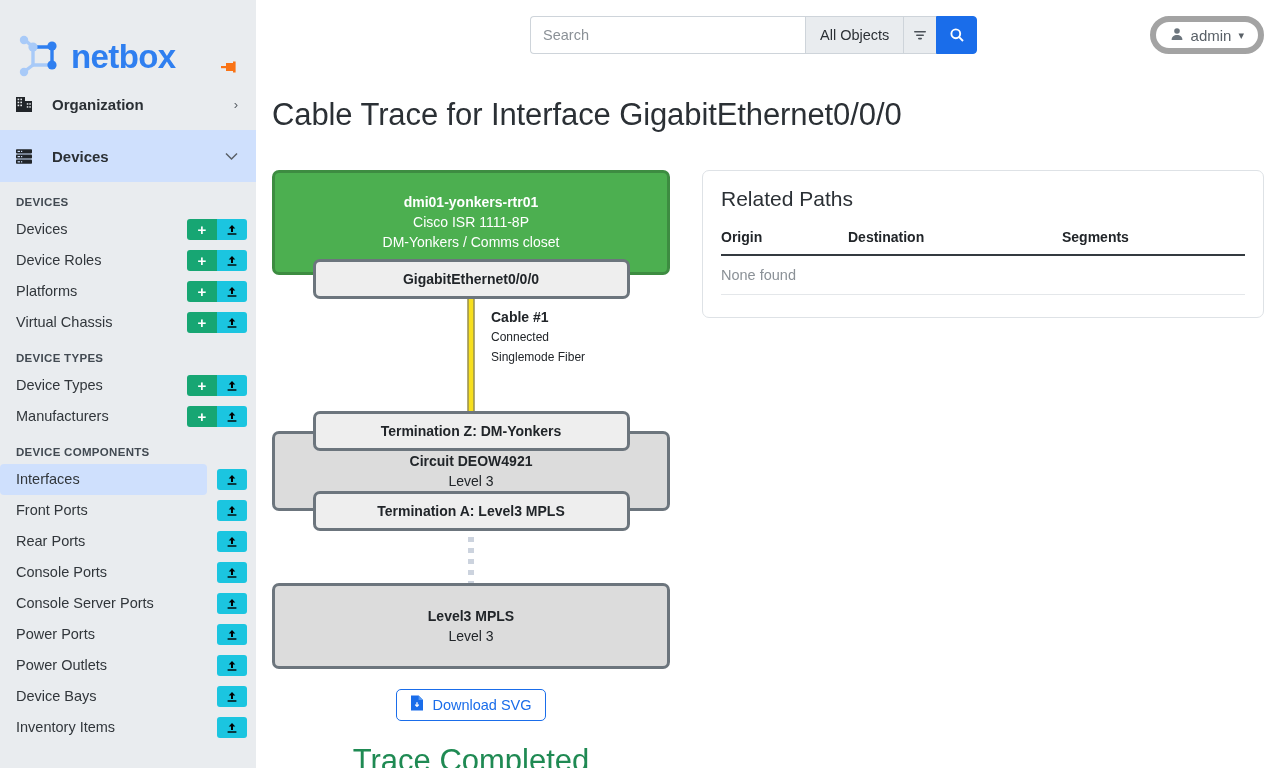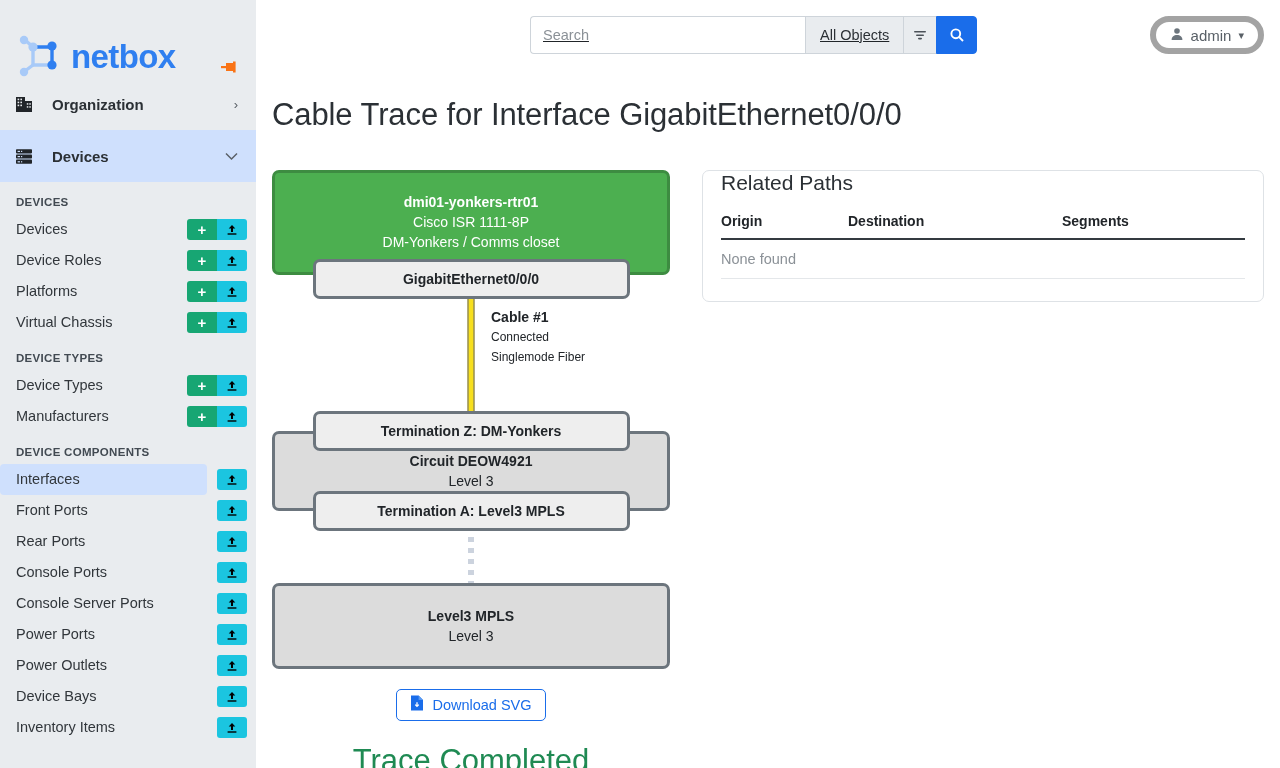--- a/index.html
+++ b/index.html
@@ -81,21 +81,20 @@
   .btn-imp.solo { border-radius: 3px; }
 
   
   .main { flex: 1; height: 768px; position: relative; background: #fff; overflow: hidden; }
 
   .topbar { height: 70px; display: flex; align-items: center; padding: 0 16px; }
   .search-wrap {
     display: flex; align-items: flex-start;
     height: 38px;
     margin-left: 258px;
-    text-decoration: underline;
   }
   .search-input {
     width: 275px; height: 38px;
     border: 1px solid #ced4da; border-right: none;
     border-radius: 4px 0 0 4px;
     padding: 0 12px;
     font-size: 14.5px;
     color: #212529;
     background: #fff;
     outline: none;
@@ -199,21 +198,21 @@
     font-size: 14.5px; cursor: pointer;
   }
   .trace-done {
     text-align: center; color: #1f8a53;
     font-size: 31px; font-weight: 400; margin-top: 22px;
   }
 
   
   .card {
     border: 1px solid #dee2e6; border-radius: 7px; background: #fff;
-    padding: 0 18px 22px 18px;
+    padding: 16px 18px 22px 18px;
   }
   .card-title { font-size: 21px; font-weight: 400; color: #2b3035; margin-bottom: 18px; }
   .tbl { width: 100%; border-collapse: collapse; }
   .tbl th {
     text-align: left; font-size: 14px; font-weight: 700; color: #212529;
     padding: 0 0 9px 0; border-bottom: 2px solid #343a40;
   }
   .tbl td {
     font-size: 14.5px; color: #8b9197; padding: 11px 0 11px 0;
     border-bottom: 1px solid #e4e7ea;

